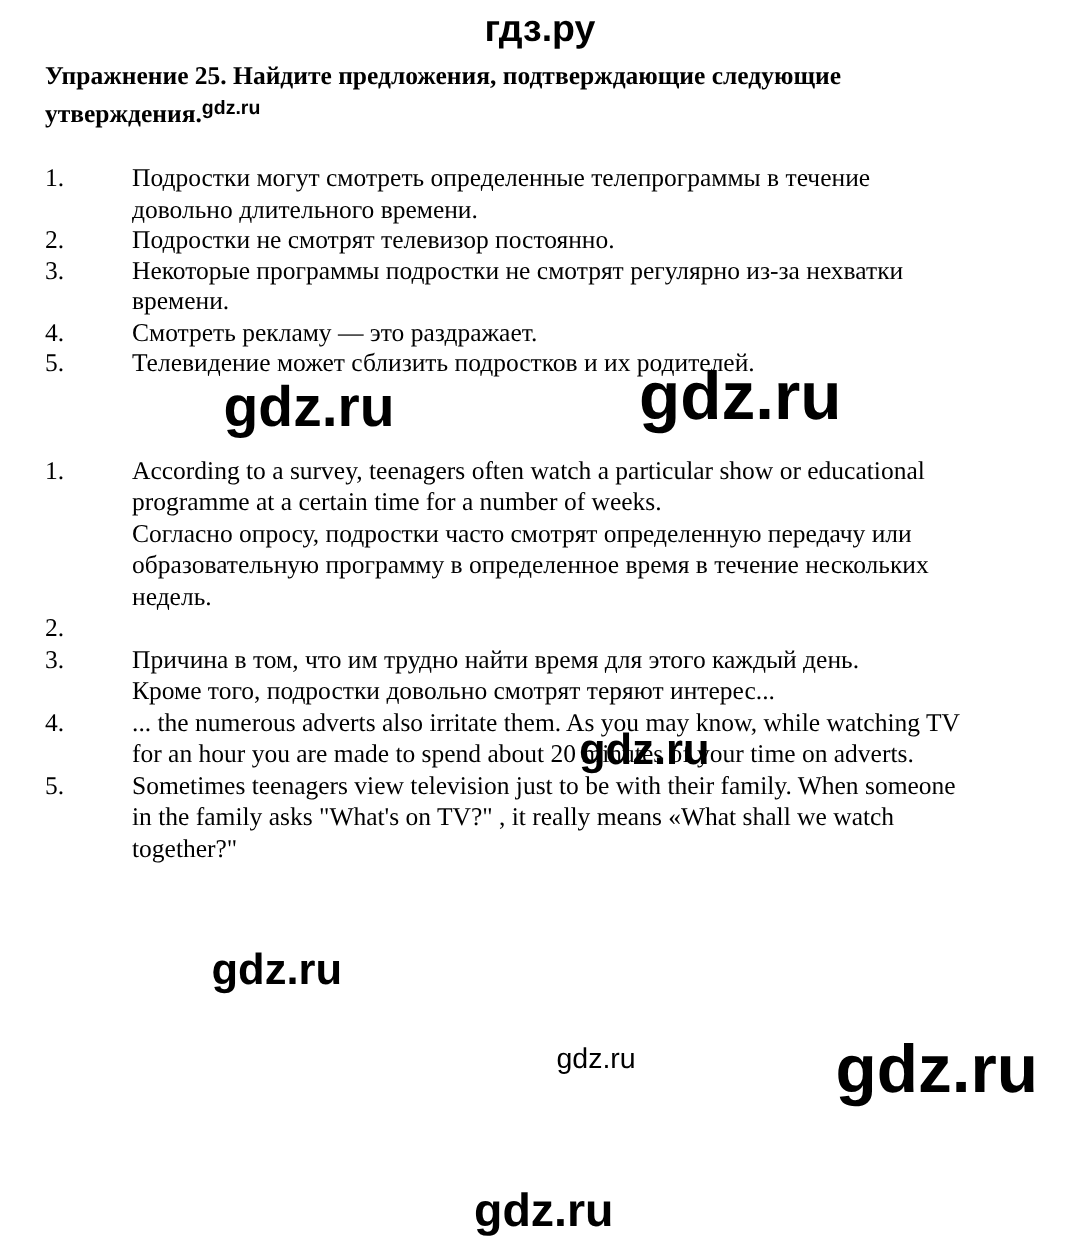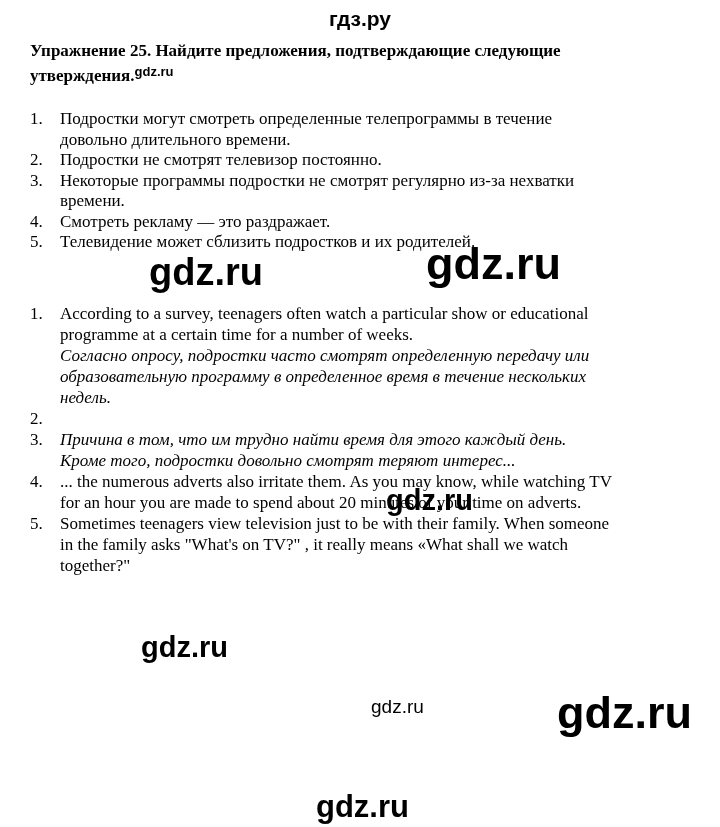--- a/index.html
+++ b/index.html
@@ -8,21 +8,21 @@
     position: relative;
     overflow: hidden;
     color: #000;
     font-family: "Liberation Serif", serif;
     font-size: 17px;
   }
   .site-header {
     text-align: center;
     font-family: "Liberation Sans", sans-serif;
     font-weight: 700;
-    font-size: 21px;
+    font-size: 25px;
     line-height: 32px;
     padding-top: 3px;
   }
   .title {
     margin: 5px 30px 0 30px;
     max-width: 610px;
     font-weight: 700;
     line-height: 21px;
     white-space: pre-wrap;
   }
@@ -31,23 +31,23 @@
     font-weight: 700;
     font-size: 13px;
     vertical-align: 5px;
     white-space: nowrap;
   }
   .list { margin: 0 30px 0 30px; padding: 0; list-style: none; }
   .list1 { margin-top: 23px; line-height: 20.5px; }
   .list2 { line-height: 21px; }
   .item { display: flex; }
   .num { flex: 0 0 30px; }
-  .body-col { flex: 1; max-width: 600px; }
+  .body-col { flex: 1; max-width: 600px; margin-left: 28px; }
   .stmt, .en, .ru { white-space: pre-wrap; }
-  .ru { font-style: italic; }
+  .ru { }
   .wm-band { height: 50px; }
   .wm {
     position: absolute;
     font-family: "Liberation Sans", sans-serif;
     font-weight: 700;
     line-height: 1;
     white-space: nowrap;
   }
   .wm-mid-left   { left: 149px; top: 253px; font-size: 38px; }
   .wm-mid-right  { left: 426px; top: 241px; font-size: 45px; }

